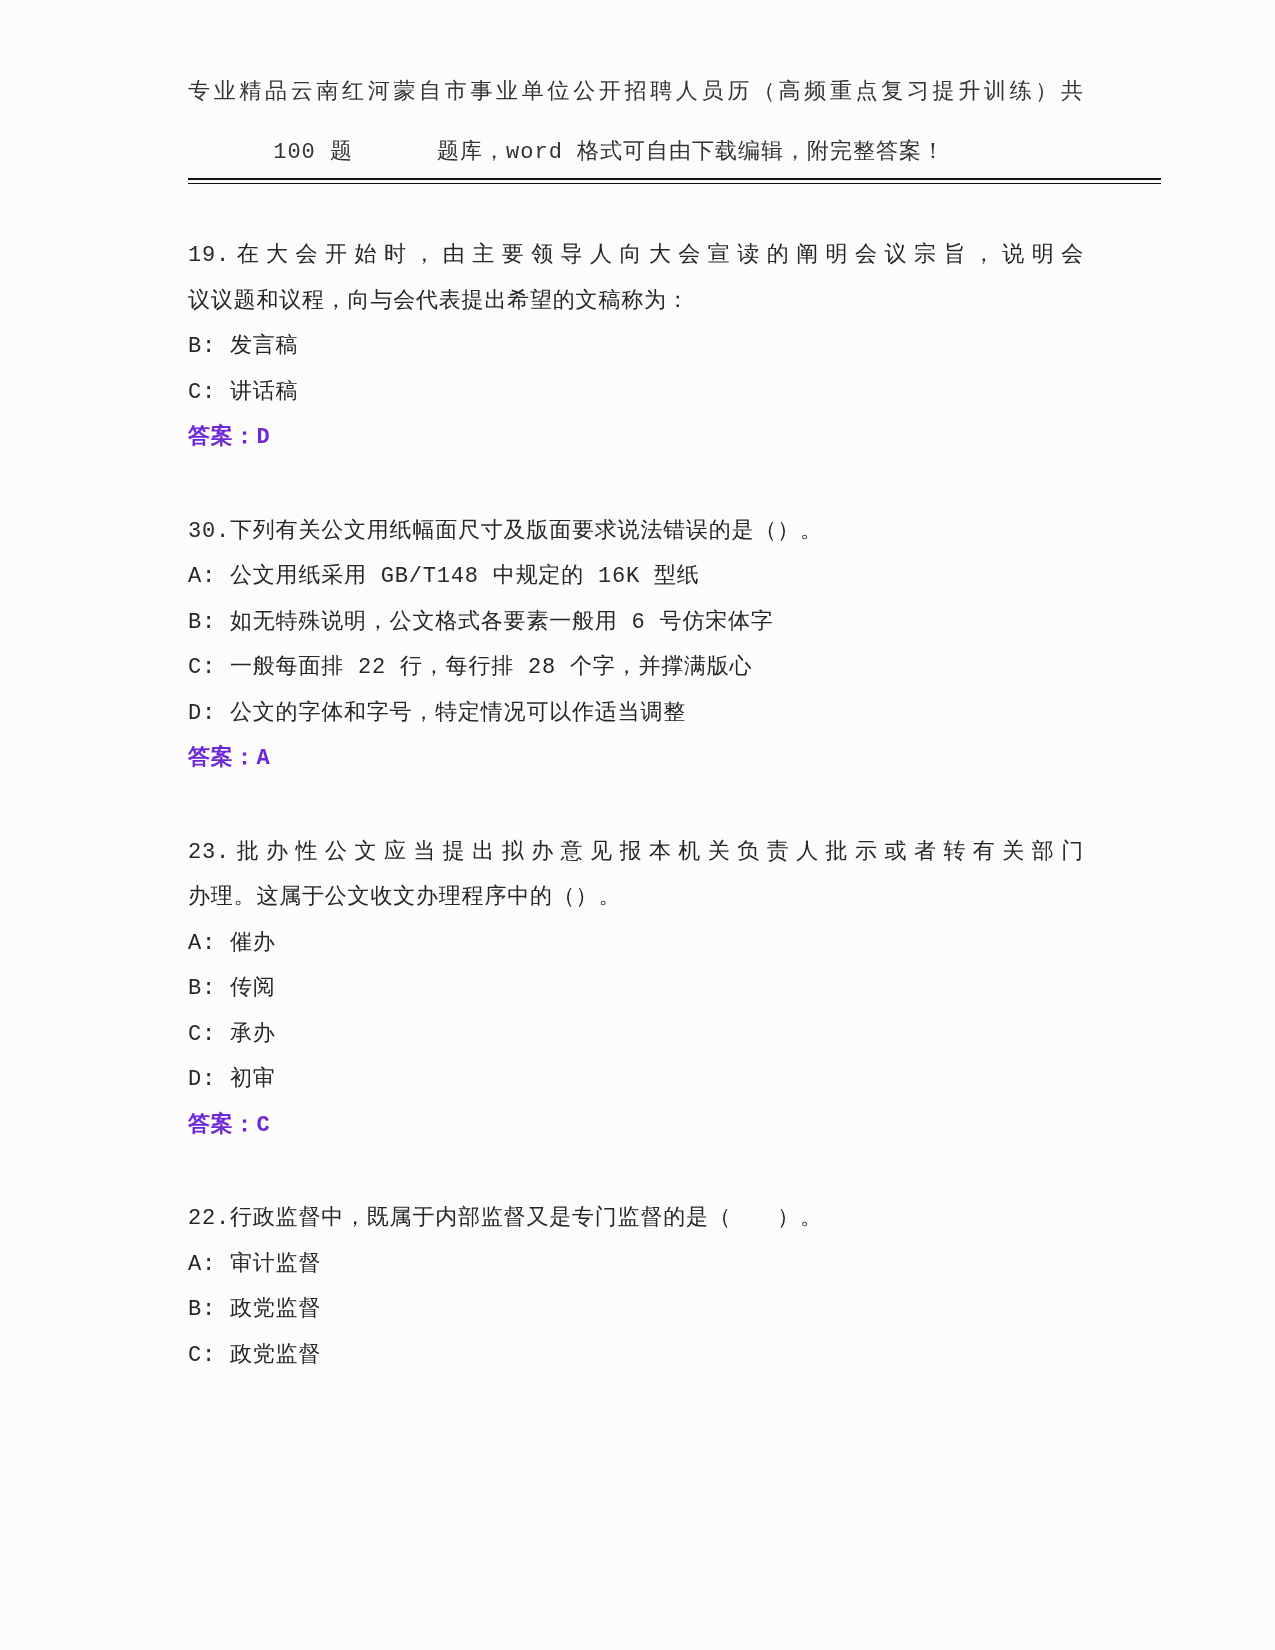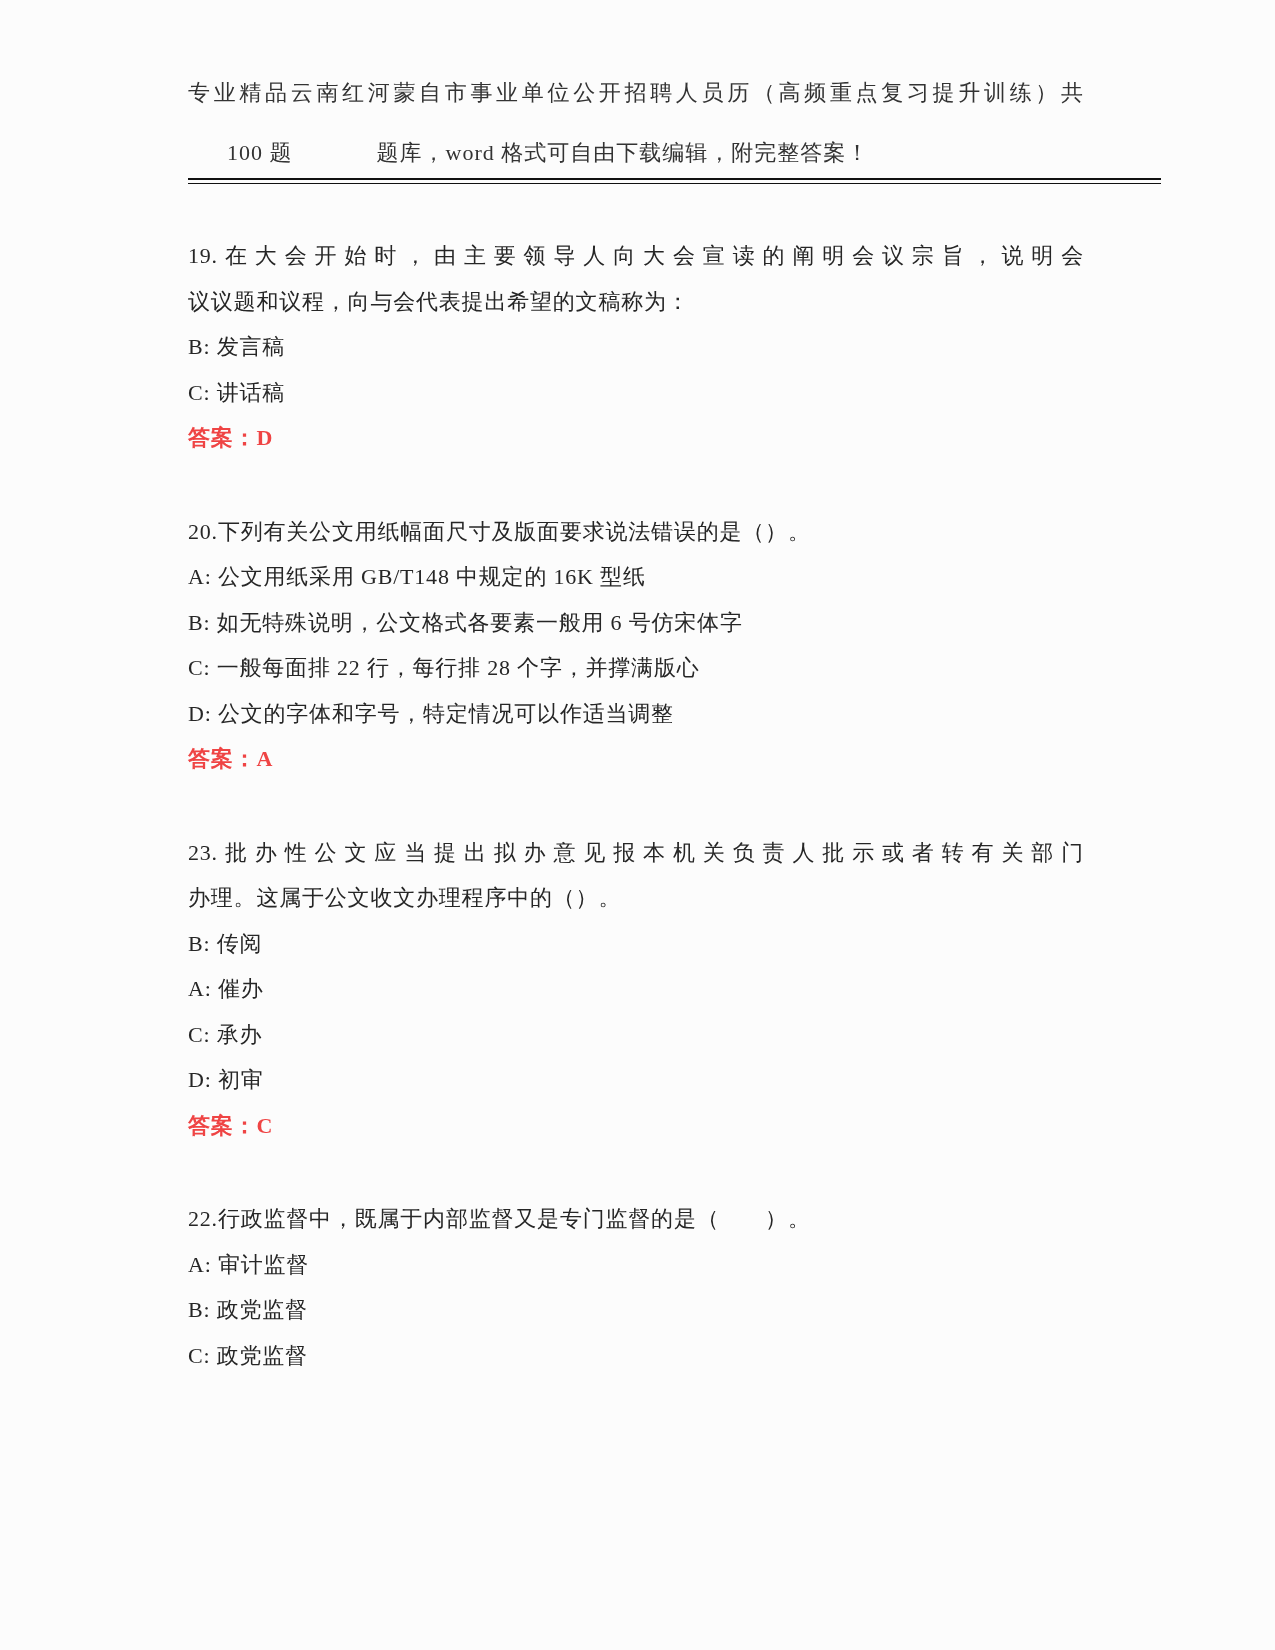--- a/index.html
+++ b/index.html
@@ -1,21 +1,21 @@
 <!DOCTYPE html>
 <html><head>
 <meta charset="utf-8">
 <style>
   html,body{margin:0;padding:0;}
   body{background:#fcfcfc;}
   .page{
     position:relative;
     width:1161px;height:1650px;
     background:#fcfcfc;
-    font-family:Liberation Serif, serif;
+    font-family:Liberation Mono, monospace;
     color:#262626;
     overflow:hidden;
   }
   
   .doc-header{
     position:absolute;left:188px;top:77px;width:896px;
     font-size:22px;letter-spacing:1px;color:#333;
   }
   .h-line1{
     height:31px;line-height:31px;
@@ -37,21 +37,21 @@
     font-size:22px;letter-spacing:0.8px;
   }
   .q-block{margin-bottom:48px;}
   .q-line,.opt-line,.ans-line{
     height:45.5px;line-height:45.5px;white-space:pre;
   }
   .q-line.stretch{
     white-space:normal;
     text-align:justify;text-align-last:justify;
   }
-  .ans-line{font-weight:bold;color:#ef4444;}
+  .ans-line{font-weight:bold;color:#6d28d9;}
 </style>
 </head>
 <body>
 
 <div class="page">
 
   <div class="doc-header">
     <div class="h-line1">专业精品云南红河蒙自市事业单位公开招聘人员历（高频重点复习提升训练）共</div>
     <div class="h-line2">
       <span>100 题</span><span class="h-gap"></span><span>题库，word 格式可自由下载编辑，附完整答案！</span>
@@ -62,32 +62,32 @@
 
   <div class="questions" id="questions">
       <div class="q-block">
         <div class="q-line stretch">19.在大会开始时，由主要领导人向大会宣读的阐明会议宗旨，说明会</div>
         <div class="q-line">议议题和议程，向与会代表提出希望的文稿称为：</div>
         <div class="opt-line">B: 发言稿</div>
         <div class="opt-line">C: 讲话稿</div>
         <div class="ans-line">答案：D</div>
       </div>
       <div class="q-block">
-        <div class="q-line">20.下列有关公文用纸幅面尺寸及版面要求说法错误的是（）。</div>
+        <div class="q-line">30.下列有关公文用纸幅面尺寸及版面要求说法错误的是（）。</div>
         <div class="opt-line">A: 公文用纸采用 GB/T148 中规定的 16K 型纸</div>
         <div class="opt-line">B: 如无特殊说明，公文格式各要素一般用 6 号仿宋体字</div>
         <div class="opt-line">C: 一般每面排 22 行，每行排 28 个字，并撑满版心</div>
         <div class="opt-line">D: 公文的字体和字号，特定情况可以作适当调整</div>
         <div class="ans-line">答案：A</div>
       </div>
       <div class="q-block">
         <div class="q-line stretch">23.批办性公文应当提出拟办意见报本机关负责人批示或者转有关部门</div>
         <div class="q-line">办理。这属于公文收文办理程序中的（）。</div>
+        <div class="opt-line">A: 催办</div>
         <div class="opt-line">B: 传阅</div>
-        <div class="opt-line">A: 催办</div>
         <div class="opt-line">C: 承办</div>
         <div class="opt-line">D: 初审</div>
         <div class="ans-line">答案：C</div>
       </div>
       <div class="q-block">
         <div class="q-line">22.行政监督中，既属于内部监督又是专门监督的是（　　）。</div>
         <div class="opt-line">A: 审计监督</div>
         <div class="opt-line">B: 政党监督</div>
         <div class="opt-line">C: 政党监督</div>
       </div>

